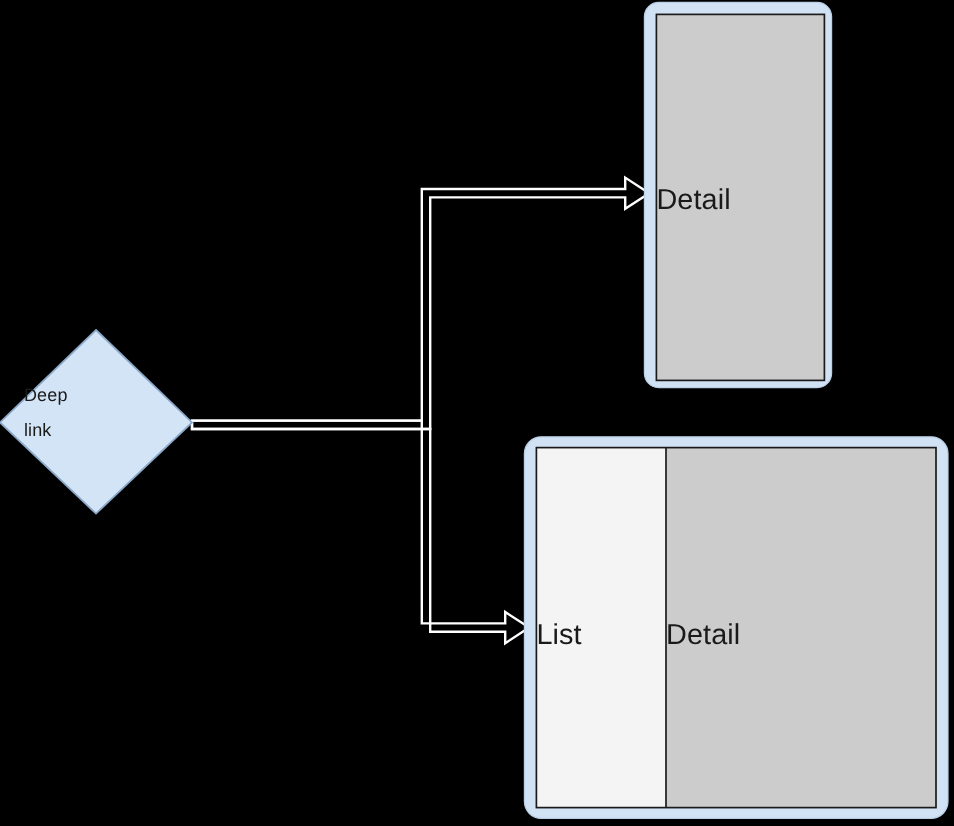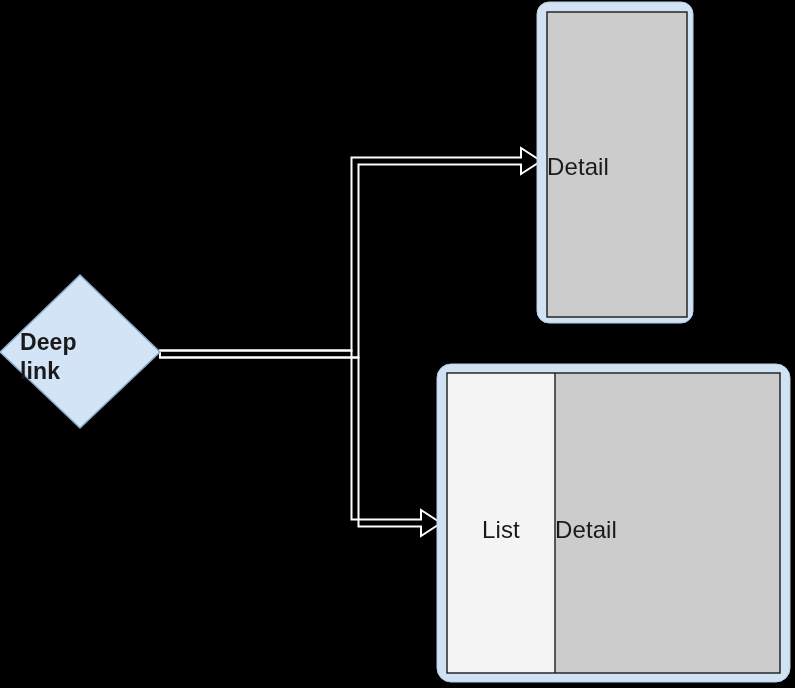--- a/index.html
+++ b/index.html
@@ -31,36 +31,34 @@
     font-family: "Liberation Sans", sans-serif;
     font-size: 24px;
     line-height: 28px;
     text-align: left;
     white-space: pre-line;
     pointer-events: none;
     letter-spacing: 0.1px;
   }
   .label-deeplink {
     left: 20px;
-    top: 328px;
+    top: 315px;
     width: 120px;
-    font-size: 23px;
+    font-size: 15px;
     line-height: 29px;
-    font-weight: bold;
   }
   .label-phone-detail {
     left: 547px;
     top: 153px;
     width: 140px;
   }
   .label-tablet-list {
     left: 447px;
     top: 516px;
     width: 92px;
-    padding-left: 35px;
   }
   .label-tablet-detail {
     left: 555px;
     top: 516px;
     width: 225px;
   }
 </style>
 </head>
 <body>
 

